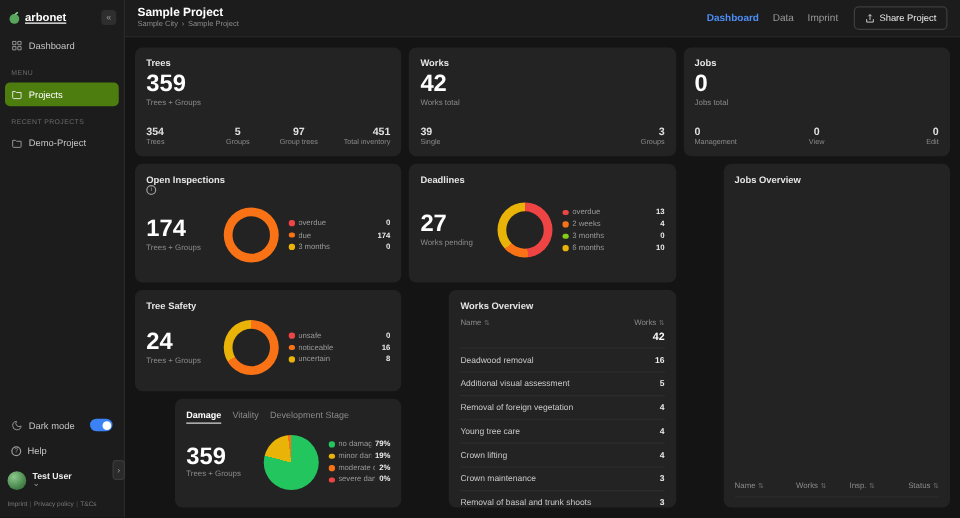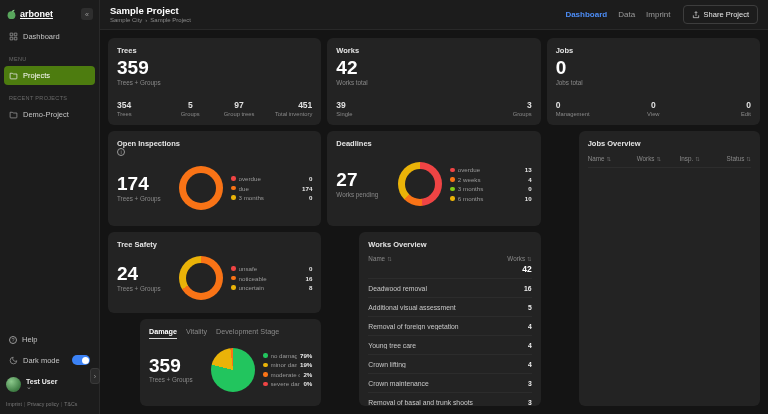--- a/index.html
+++ b/index.html
@@ -52,21 +52,21 @@
   .header-tab.active { color:#4d8df6; font-weight:bold; }
   .share-btn { display:flex; align-items:flex-end; gap:4px; border:1px solid #3d3d3d; background:transparent;
     color:#e8e8e8; font-size:7.5px; padding:4px 8px; border-radius:4px; cursor:pointer;
     font-family:inherit; }
   .share-btn svg { width:8px; height:8px; }
 
   
   main { flex:1; padding:8px; display:flex; gap:6px; overflow:hidden; background:#141414; }
   .col { flex:1; display:flex; flex-direction:column; gap:6px; min-width:0; }
   .card { background:#232323; border-radius:6px; padding:8px 9px; display:flex; flex-direction:column;
-    overflow:hidden; flex-shrink:0; }
+    overflow:hidden; flex-shrink:0;justify-content:space-between; }
   .card-title { color:#e5e5e5; font-size:7.5px; font-weight:bold; }
   .title-row { display:flex; align-items:flex-start; justify-content:space-between;flex-direction:column; }
   .big-num { color:#fff; font-size:19px; font-weight:bold; line-height:1.05; margin-top:3px; }
   .caption { color:#8a8a8a; font-size:6.3px; margin-top:1px; }
   .h-stat { height:87px; }
   .h-donut { height:95px; }
   .h-safety { height:81px; }
   .grow { flex:1 1 auto;margin-left:32px; }
 
   .stats-row { display:flex; margin-top:auto; padding-top:5px; }
@@ -153,33 +153,33 @@
         <span class="nav-icon" data-interactable="false">
           <svg viewBox="0 0 24 24" fill="none" stroke="currentColor" stroke-width="2">
               <path d="M3 6h6l2 2h10v11a2 2 0 0 1-2 2H5a2 2 0 0 1-2-2z"></path>
             </svg>
         </span>
         <span data-interactable="false">Demo-Project</span>
       </div>
     </nav>
 
     <div class="sidebar-bottom" data-interactable="false">
-      <div class="nav-item" data-interactable="true">
-        <span class="circle-icon" data-interactable="false">?</span>
-        <span data-interactable="false">Help</span>
-      </div>
       <div class="nav-item" data-interactable="false">
         <span class="nav-icon" data-interactable="false">
           <svg viewBox="0 0 24 24" fill="none" stroke="currentColor" stroke-width="2">
               <path d="M21 12.79A9 9 0 1 1 11.21 3 7 7 0 0 0 21 12.79z"></path>
             </svg>
         </span>
         <span data-interactable="false">Dark mode</span>
         <span class="toggle" data-interactable="true"></span>
       </div>
+      <div class="nav-item" data-interactable="true">
+        <span class="circle-icon" data-interactable="false">?</span>
+        <span data-interactable="false">Help</span>
+      </div>
       <div class="user-row" data-interactable="true">
         <span class="avatar" data-interactable="false"></span>
         <span data-interactable="false">
           <div class="user-name" data-interactable="false">Test User</div>
           <div class="user-caret" data-interactable="false">⌄</div>
         </span>
       </div>
       <div class="user-expand" data-interactable="true">›</div>
       <div class="footer-links" data-interactable="false">
         <span data-interactable="true">Imprint</span>

